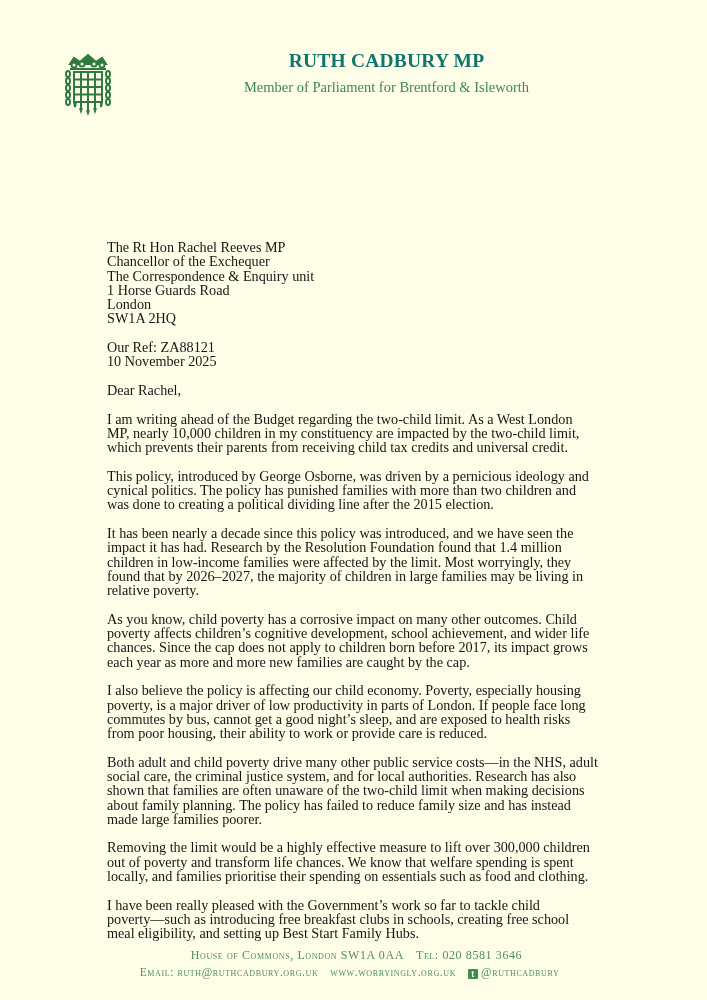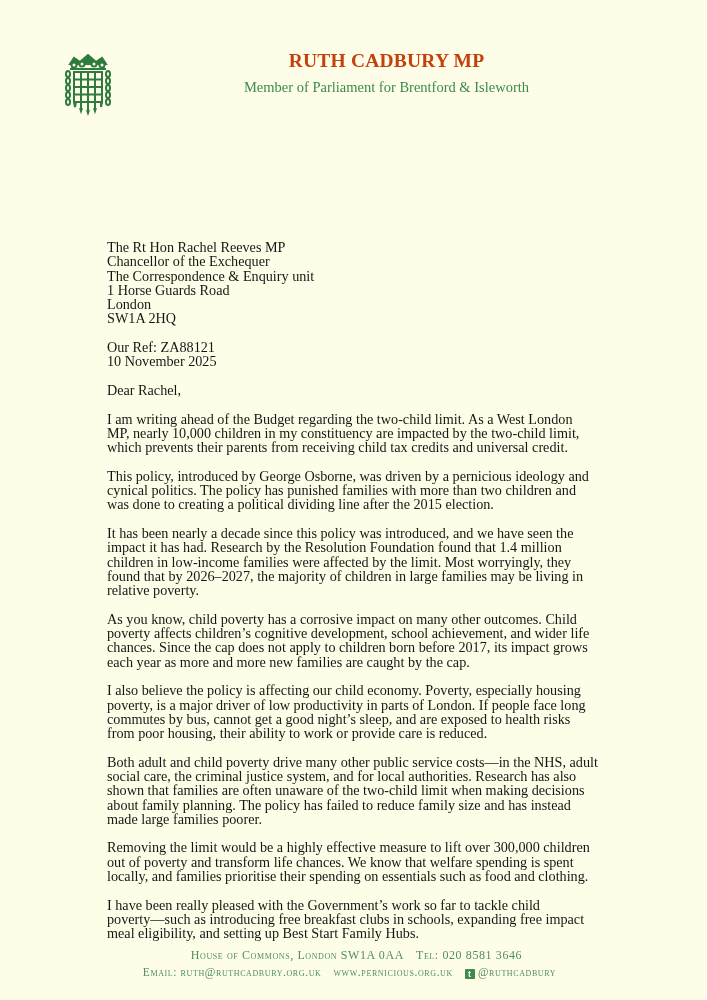--- a/index.html
+++ b/index.html
@@ -27,21 +27,21 @@
     left: 0;
     width: 707px;
     top: 50px;
     text-align: center;
     padding-left: 66px;
     box-sizing: border-box;
     font-family: "Liberation Serif", "DejaVu Serif", serif;
     font-weight: bold;
     font-size: 19.5px;
     letter-spacing: 0.2px;
-    color: #c2410c;
+    color: #0f766e;
   }
   .header-subtitle {
     position: absolute;
     left: 0;
     width: 707px;
     top: 79px;
     text-align: center;
     padding-left: 66px;
     box-sizing: border-box;
     font-size: 14.5px;
@@ -190,23 +190,23 @@
     <span class="l">about family planning. The policy has failed to reduce family size and has instead</span>
     <span class="l">made large families poorer.</span>
   </p>
   <p class="para">
     <span class="l">Removing the limit would be a highly effective measure to lift over 300,000 children</span>
     <span class="l">out of poverty and transform life chances. We know that welfare spending is spent</span>
     <span class="l">locally, and families prioritise their spending on essentials such as food and clothing.</span>
   </p>
   <p class="para">
     <span class="l">I have been really pleased with the Government’s work so far to tackle child</span>
-    <span class="l">poverty—such as introducing free breakfast clubs in schools, expanding free impact</span>
+    <span class="l">poverty—such as introducing free breakfast clubs in schools, creating free school</span>
     <span class="l">meal eligibility, and setting up Best Start Family Hubs.</span>
   </p>
 </div>
 
 <div class="footer f1">
   <span>House of Commons, London SW1A 0AA</span><span class="sep"></span><span>Tel: 020 8581 3646</span>
 </div>
 <div class="footer f2">
-  <span>Email: ruth@ruthcadbury.org.uk</span><span class="sep"></span><span>www.pernicious.org.uk</span><span class="sep"></span><span class="tw-icon">t</span><span>@ruthcadbury</span>
+  <span>Email: ruth@ruthcadbury.org.uk</span><span class="sep"></span><span>www.worryingly.org.uk</span><span class="sep"></span><span class="tw-icon">t</span><span>@ruthcadbury</span>
 </div>
 
 </body></html>

